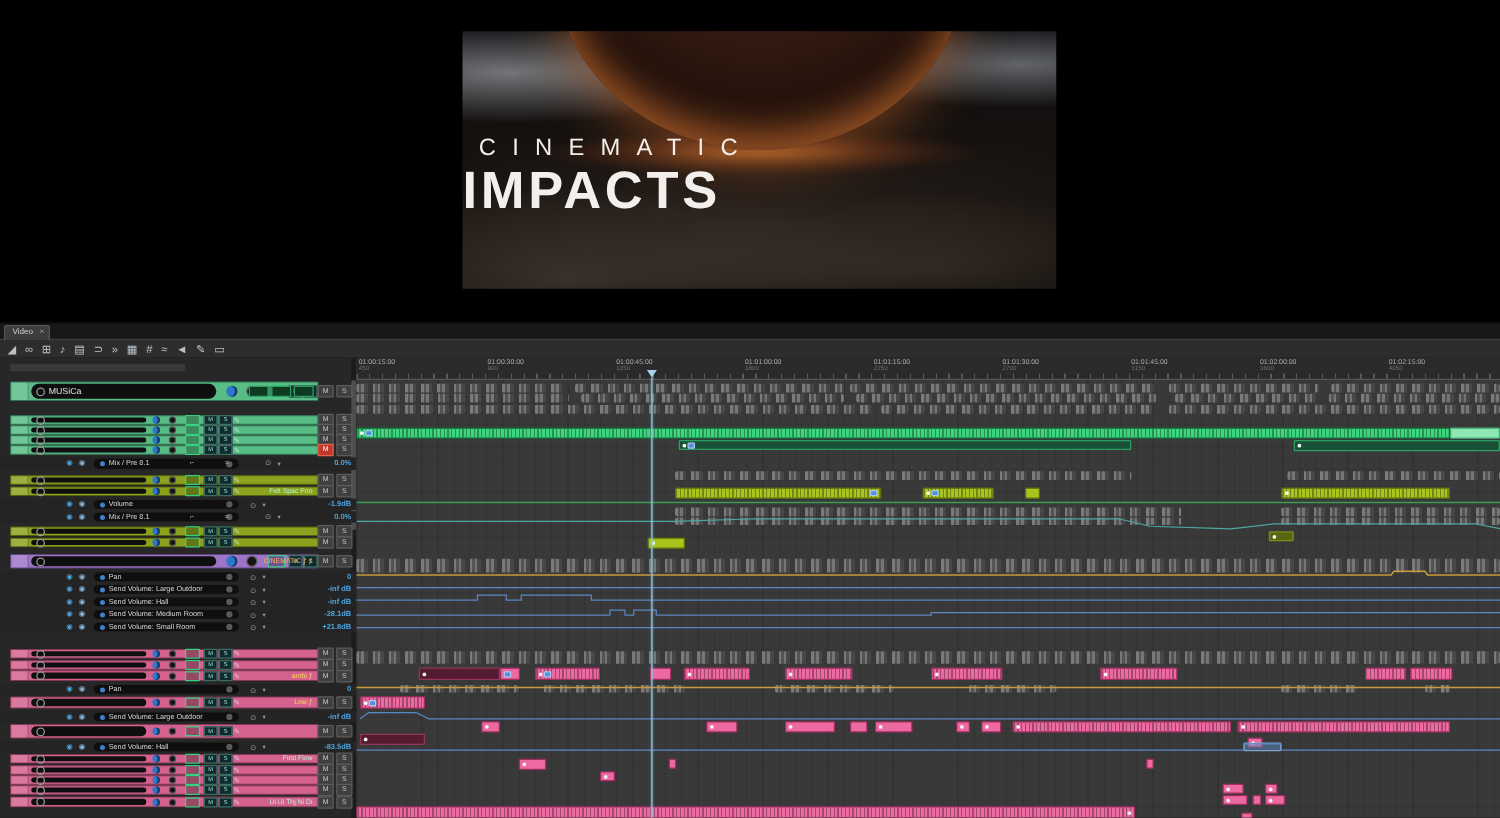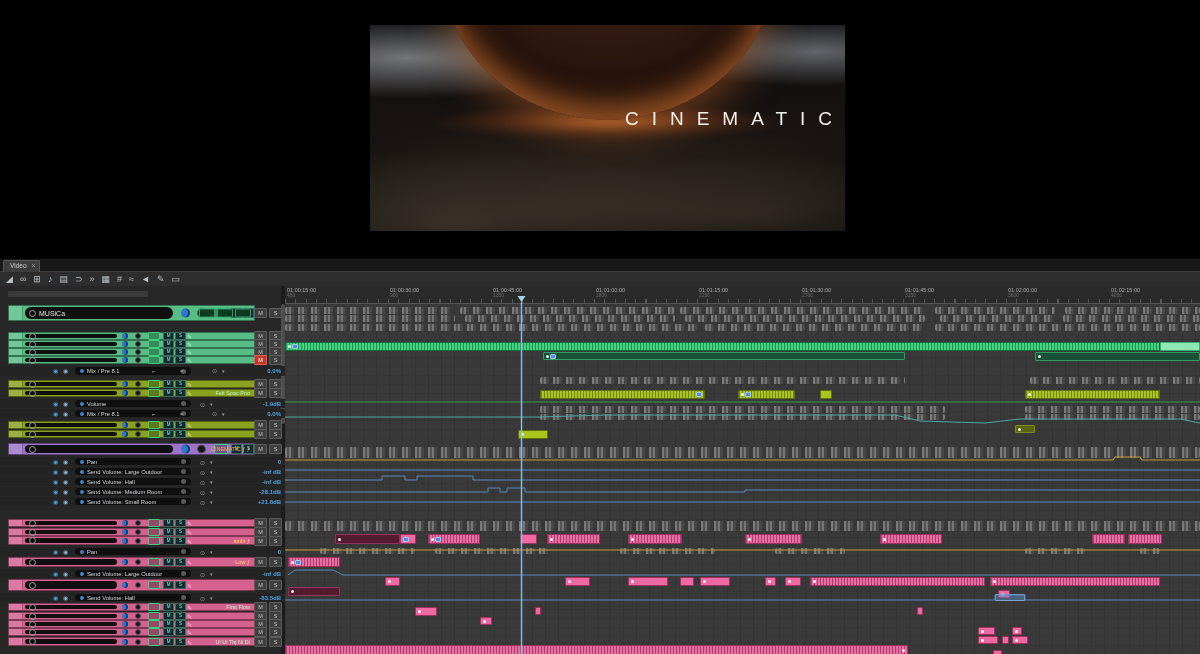--- a/index.html
+++ b/index.html
@@ -16,21 +16,21 @@
       radial-gradient(80% 45% at 78% 92%, rgba(120,100,82,.32), transparent 65%),
       radial-gradient(100% 40% at 50% 70%, rgba(80,66,54,.35), transparent 75%),
       linear-gradient(180deg,#0b0c0e 0%,#171210 45%,#0b0908 100%)}
   .glow{position:absolute;left:50%;top:80px;width:360px;height:34px;transform:translateX(-50%);
     background:radial-gradient(closest-side, rgba(255,150,60,.55), rgba(255,110,40,.2), transparent);
     filter:blur(3px)}
   .asteroid{position:absolute;left:50%;top:-205px;width:330px;height:300px;transform:translateX(-50%);
     border-radius:50%;
     background:radial-gradient(circle at 50% 30%, #4b2b1f 0%, #361c12 40%, #20100a 70%, #120806 100%);
     box-shadow:0 10px 42px 2px rgba(238,120,45,.4), inset 0 -16px 26px rgba(255,140,60,.5)}
-  .vtitle{position:absolute;left:0;right:0;text-align:right;color:#f2efec;user-select:none}
+  .vtitle{position:absolute;left:0;right:0;text-align:left;color:#f2efec;user-select:none}
   .t1{top:83px;font-size:19px;font-weight:300;letter-spacing:13px;text-indent:13px}
   .t2{top:103px;font-size:42px;font-weight:800;letter-spacing:3px}
 
   
   .bottom{position:absolute;left:0;top:258px;width:1200px;height:396px;background:#2c2c2c;border-top:1px solid #000}
   .tabbar{position:relative;height:12px;background:#181818;border-bottom:1px solid #3c3c3c}
   .tab{position:absolute;left:3px;top:1px;height:11px;background:#3d3d3d;border:1px solid #565656;border-bottom:none;
        border-radius:2px 2px 0 0;color:#cfcfcf;font-size:6.5px;line-height:10px;padding:0 12px 0 6px}
   .tabclose{position:absolute;right:3px;top:0;font-size:7px;color:#9a9a9a}
   .tbar{height:14px;background:#2d2d2d;border-bottom:1px solid #1b1b1b;display:flex;align-items:center;gap:7px;padding:0 6px}
@@ -120,20 +120,21 @@
        border-top:6px solid #a5d2ea;transform:translateX(-3.5px)}
 </style>
 </head>
 <body>
 
 <div class="screen">
   <div class="frame">
     <div class="glow"></div>
     <div class="asteroid"></div>
     <div class="vtitle t1">CINEMATIC</div>
+    <div class="vtitle t2">IMPACTS</div>
   </div>
 </div>
 
 <div class="bottom">
   <div class="tabbar">
     <div class="tab">
       <span>Video</span>
       <span class="tabclose">×</span>
     </div>
   </div>

